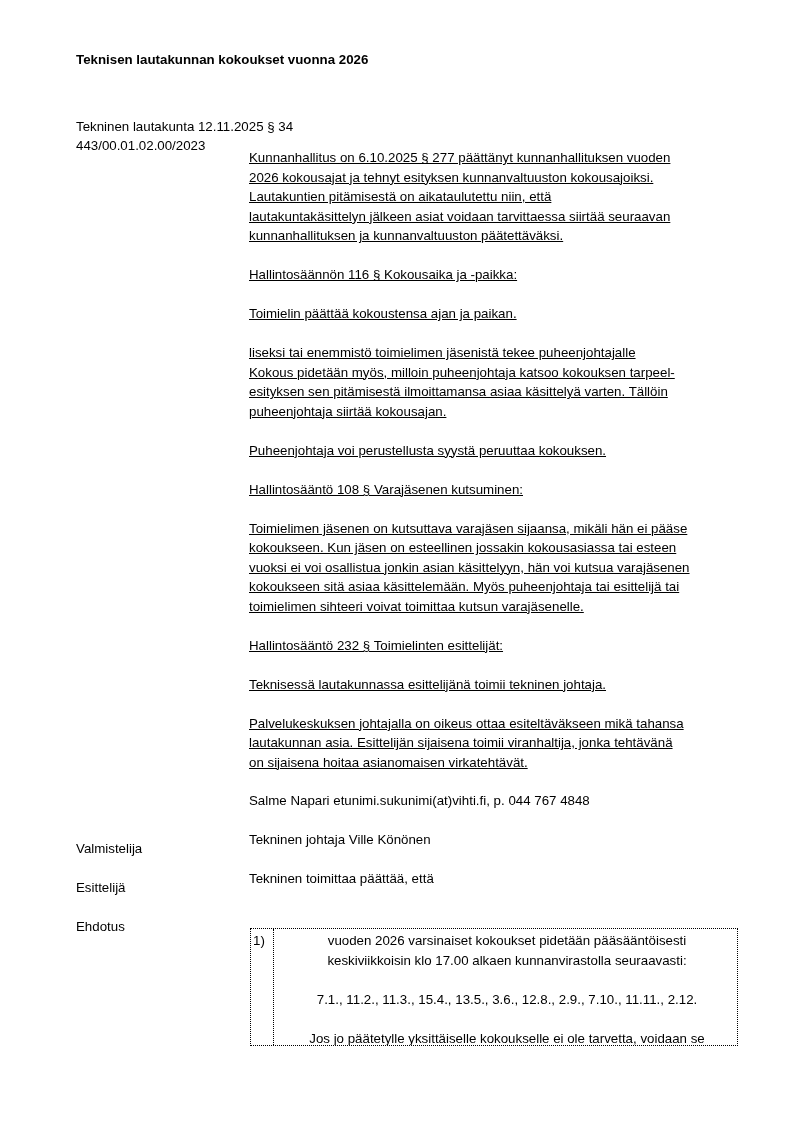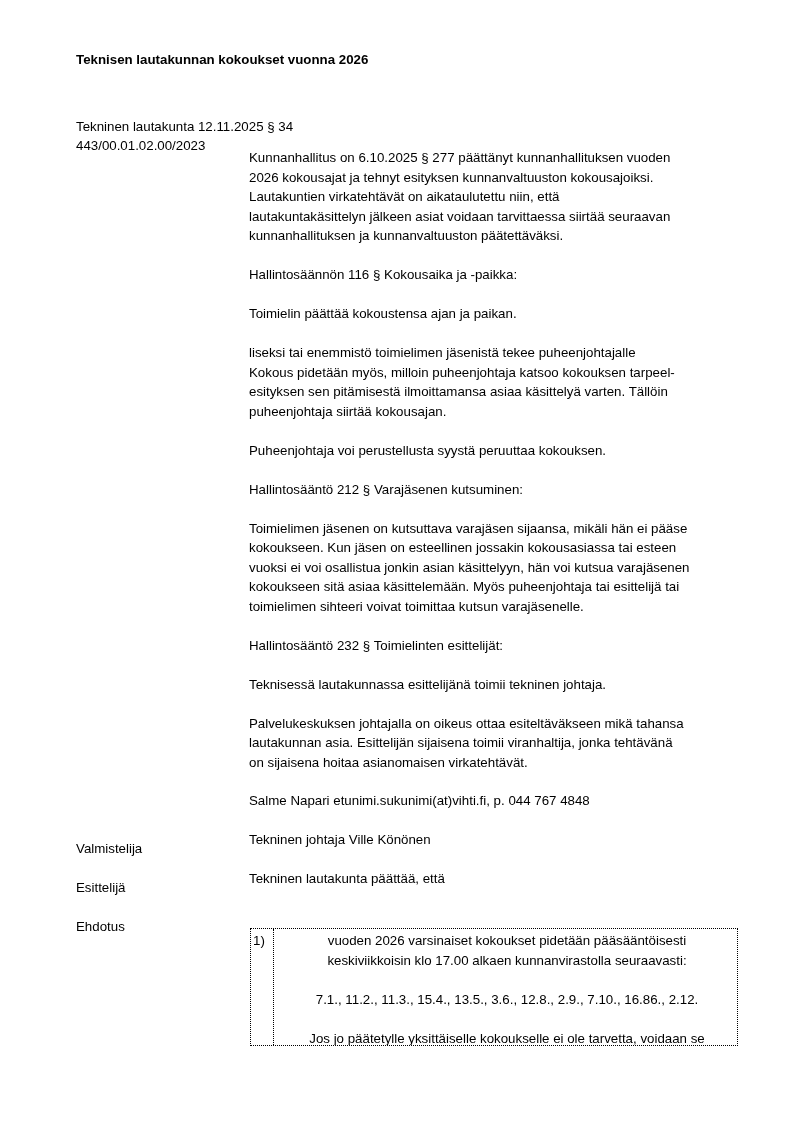--- a/index.html
+++ b/index.html
@@ -40,20 +40,21 @@
     }
     .meta div { height: 19px; }
     .body-col {
       position: absolute;
       left: 249px;
       top: 148px;
       width: 495px;
     }
     .para {
       margin: 0 0 19.5px 0;
+      text-decoration: underline;
     }
     .para .ln {
       display: block;
       white-space: nowrap;
     }
     .fields {
       position: absolute;
       left: 76px;
       top: 791px;
       width: 680px;
@@ -118,41 +119,41 @@
 
   <div class="meta">
     <div>Tekninen lautakunta 12.11.2025 § 34</div>
     <div>443/00.01.02.00/2023</div>
   </div>
 
   <div class="body-col" id="body-col">
       <div class="para">
         <span class="ln">Kunnanhallitus on 6.10.2025 § 277 päättänyt kunnanhallituksen vuoden</span>
         <span class="ln">2026 kokousajat ja tehnyt esityksen kunnanvaltuuston kokousajoiksi.</span>
-        <span class="ln">Lautakuntien virkatehtävät on aikataulutettu niin, että</span>
+        <span class="ln">Lautakuntien pitämisestä on aikataulutettu niin, että</span>
         <span class="ln">lautakuntakäsittelyn jälkeen asiat voidaan tarvittaessa siirtää seuraavan</span>
         <span class="ln">kunnanhallituksen ja kunnanvaltuuston päätettäväksi.</span>
       </div>
       <div class="para">
         <span class="ln">Hallintosäännön 116 § Kokousaika ja -paikka:</span>
       </div>
       <div class="para">
         <span class="ln">Toimielin päättää kokoustensa ajan ja paikan.</span>
       </div>
       <div class="para">
         <span class="ln">liseksi tai enemmistö toimielimen jäsenistä tekee puheenjohtajalle</span>
         <span class="ln">Kokous pidetään myös, milloin puheenjohtaja katsoo kokouksen tarpeel-</span>
         <span class="ln">esityksen sen pitämisestä ilmoittamansa asiaa käsittelyä varten. Tällöin</span>
         <span class="ln">puheenjohtaja  siirtää kokousajan.</span>
       </div>
       <div class="para">
         <span class="ln">Puheenjohtaja  voi perustellusta syystä peruuttaa kokouksen.</span>
       </div>
       <div class="para">
-        <span class="ln">Hallintosääntö 212 § Varajäsenen kutsuminen:</span>
+        <span class="ln">Hallintosääntö 108 § Varajäsenen kutsuminen:</span>
       </div>
       <div class="para">
         <span class="ln">Toimielimen jäsenen on kutsuttava varajäsen sijaansa, mikäli hän ei pääse</span>
         <span class="ln">kokoukseen.  Kun jäsen on esteellinen jossakin kokousasiassa tai esteen</span>
         <span class="ln">vuoksi ei voi osallistua jonkin asian käsittelyyn, hän voi kutsua varajäsenen</span>
         <span class="ln">kokoukseen sitä asiaa käsittelemään. Myös puheenjohtaja  tai esittelijä tai</span>
         <span class="ln">toimielimen sihteeri voivat toimittaa kutsun varajäsenelle.</span>
       </div>
       <div class="para">
         <span class="ln">Hallintosääntö 232 § Toimielinten esittelijät:</span>
@@ -171,29 +172,29 @@
     <div class="field-row">
       <span class="field-label">Valmistelija</span>
       <span class="field-value">Salme Napari  etunimi.sukunimi(at)vihti.fi, p. 044 767 4848</span>
     </div>
     <div class="field-row">
       <span class="field-label">Esittelijä</span>
       <span class="field-value">Tekninen johtaja Ville Könönen</span>
     </div>
     <div class="field-row">
       <span class="field-label">Ehdotus</span>
-      <span class="field-value">Tekninen lautakunta päättää, että</span>
+      <span class="field-value">Tekninen toimittaa päättää, että</span>
     </div>
   </div>
 
   <div class="proposal-table">
     <div class="proposal-num">1)</div>
     <div class="proposal-text">
       <span class="ln">vuoden 2026 varsinaiset kokoukset pidetään pääsääntöisesti</span>
       <span class="ln">keskiviikkoisin klo 17.00 alkaen kunnanvirastolla seuraavasti:</span>
       <div class="gap"></div>
-      <span class="ln">7.1., 11.2., 11.3., 15.4., 13.5., 3.6., 12.8., 2.9., 7.10., 16.86., 2.12.</span>
+      <span class="ln">7.1., 11.2., 11.3., 15.4., 13.5., 3.6., 12.8., 2.9., 7.10., 11.11., 2.12.</span>
       <div class="gap"></div>
       <span class="ln">Jos jo päätetylle yksittäiselle kokoukselle ei ole tarvetta, voidaan se</span>
     </div>
   </div>
 
 </div>
 
 </body></html>

